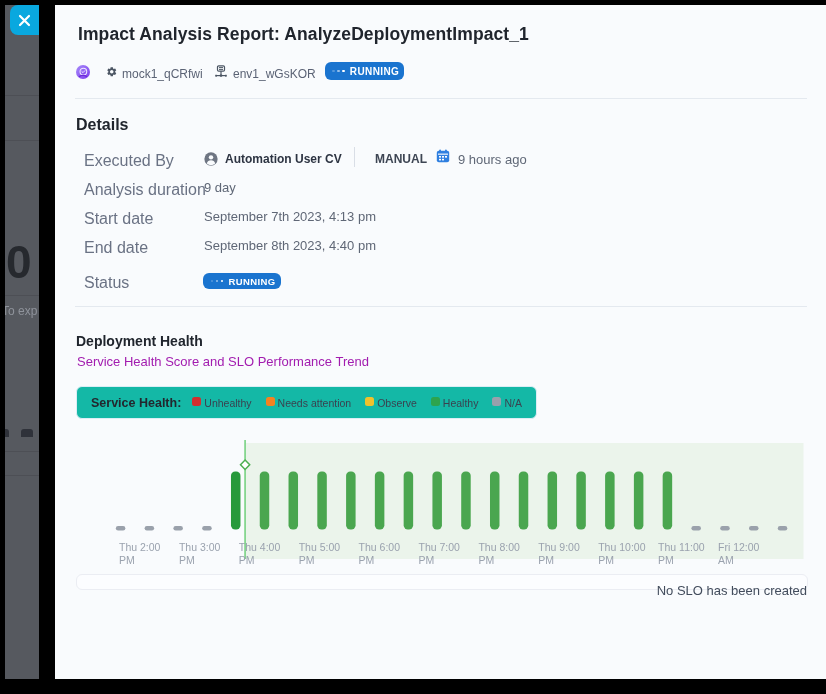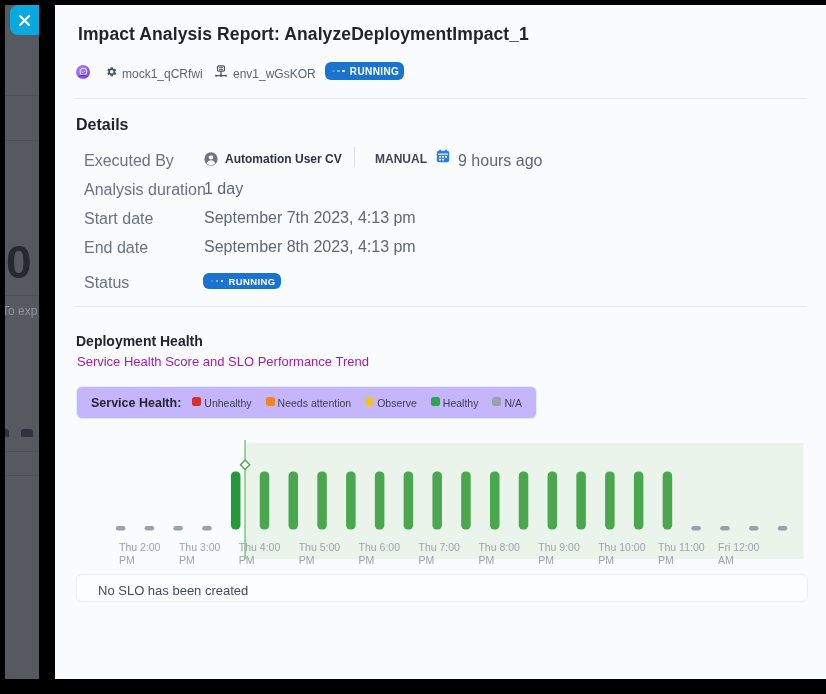--- a/index.html
+++ b/index.html
@@ -27,32 +27,32 @@
   .pill { background:#1a74cf; color:#fff; font-weight:bold; display:flex; align-items:center; justify-content:center; }
   .pill .dots { display:inline-flex; align-items:center; margin-right:5px; }
   .pill .dots i { display:inline-block; width:2.5px; height:2.5px; border-radius:50%; background:#fff; margin-left:2.5px; }
   .pill .dots i.o1 { opacity:0.25; }
   .pill .dots i.o2 { opacity:0.55; }
 
   .divider { height:1px; background:#e4e9ef; }
 
   #details-h { left:21px; top:111px; font-size:16px; font-weight:bold; color:#20252d; }
   .rowlabel { font-size:16px; color:#6a7284; }
-  .rowval { font-size:16px; color:#5f6776; }
+  .rowval { font-size:13px; color:#5f6776; }
 
   #deph { left:21px; top:328px; font-size:14px; font-weight:bold; color:#20252d; }
   #depsub { left:22px; top:349px; font-size:13px; color:#a21caf; }
 
-  #legend { left:21px; top:381px; height:33px; background:#c4b5fd; border:1px solid #dcedf5; border-radius:6px; display:flex; align-items:center; padding:0 14px; }
+  #legend { left:21px; top:381px; height:33px; background:#14b8a6; border:1px solid #dcedf5; border-radius:6px; display:flex; align-items:center; padding:0 14px; }
   #legend .lt { font-size:12.5px; font-weight:bold; color:#23272e; margin-right:11px; }
   #legend .item { display:flex; margin-right:14px; font-size:10.5px; color:#3a4250; }
   #legend .item:last-child { margin-right:0; }
   #legend .sq { width:9px; height:9px; border-radius:2.5px; margin-right:3px; display:inline-block; }
 
-  #noslo { left:21px; top:569px; width:732px; height:28px; background:#fcfdff; border:1px solid #ebedf3; border-radius:6px; font-size:13px; color:#424c5c; text-align:left; line-height:31px;padding-left:21px; }
+  #noslo { left:21px; top:569px; width:732px; height:16px; background:#fcfdff; border:1px solid #ebedf3; border-radius:6px; font-size:13px; color:#424c5c; text-align:right; line-height:31px; }
 </style>
 </head>
 <body>
 <div id="canvas">
   <div id="strip" class="abs">
     <div class="ln" style="top:90px"></div>
     <div class="ln" style="top:135px"></div>
     <div class="ln" style="top:290px"></div>
     <div class="ln" style="top:446px"></div>
     <div class="ln" style="top:470px"></div>
@@ -120,27 +120,27 @@
       <rect x="2" y="4.6" width="10" height="1.1" fill="#fff"></rect>
       <rect x="3" y="7" width="2" height="1.6" fill="#fff"></rect>
       <rect x="6" y="7" width="2" height="1.6" fill="#fff"></rect>
       <rect x="9" y="7" width="2" height="1.6" fill="#fff"></rect>
       <rect x="3" y="9.8" width="2" height="1.6" fill="#fff"></rect>
       <rect x="6" y="9.8" width="2" height="1.6" fill="#fff"></rect>
     </svg>
     <div class="abs rowval" style="left:403px; top:147px">9 hours ago</div>
 
     <div class="abs rowlabel" style="left:29px; top:176px">Analysis duration</div>
-    <div class="abs rowval" style="left:149px; top:175px">1 day</div>
+    <div class="abs rowval" style="left:149px; top:175px">9 day</div>
 
     <div class="abs rowlabel" style="left:29px; top:205px">Start date</div>
     <div class="abs rowval" style="left:149px; top:204px">September 7th 2023, 4:13 pm</div>
 
     <div class="abs rowlabel" style="left:29px; top:234px">End date</div>
-    <div class="abs rowval" style="left:149px; top:233px">September 8th 2023, 4:13 pm</div>
+    <div class="abs rowval" style="left:149px; top:233px">September 8th 2023, 4:40 pm</div>
 
     <div class="abs rowlabel" style="left:29px; top:269px">Status</div>
     <div class="abs pill" style="left:148px; top:268px; width:78px; height:16px; border-radius:6px; font-size:9.5px; letter-spacing:0.4px;">
       <span class="dots">
           <i class="o1"></i>
           <i class="o2"></i>
           <i></i>
         </span>RUNNING
     </div>
 

